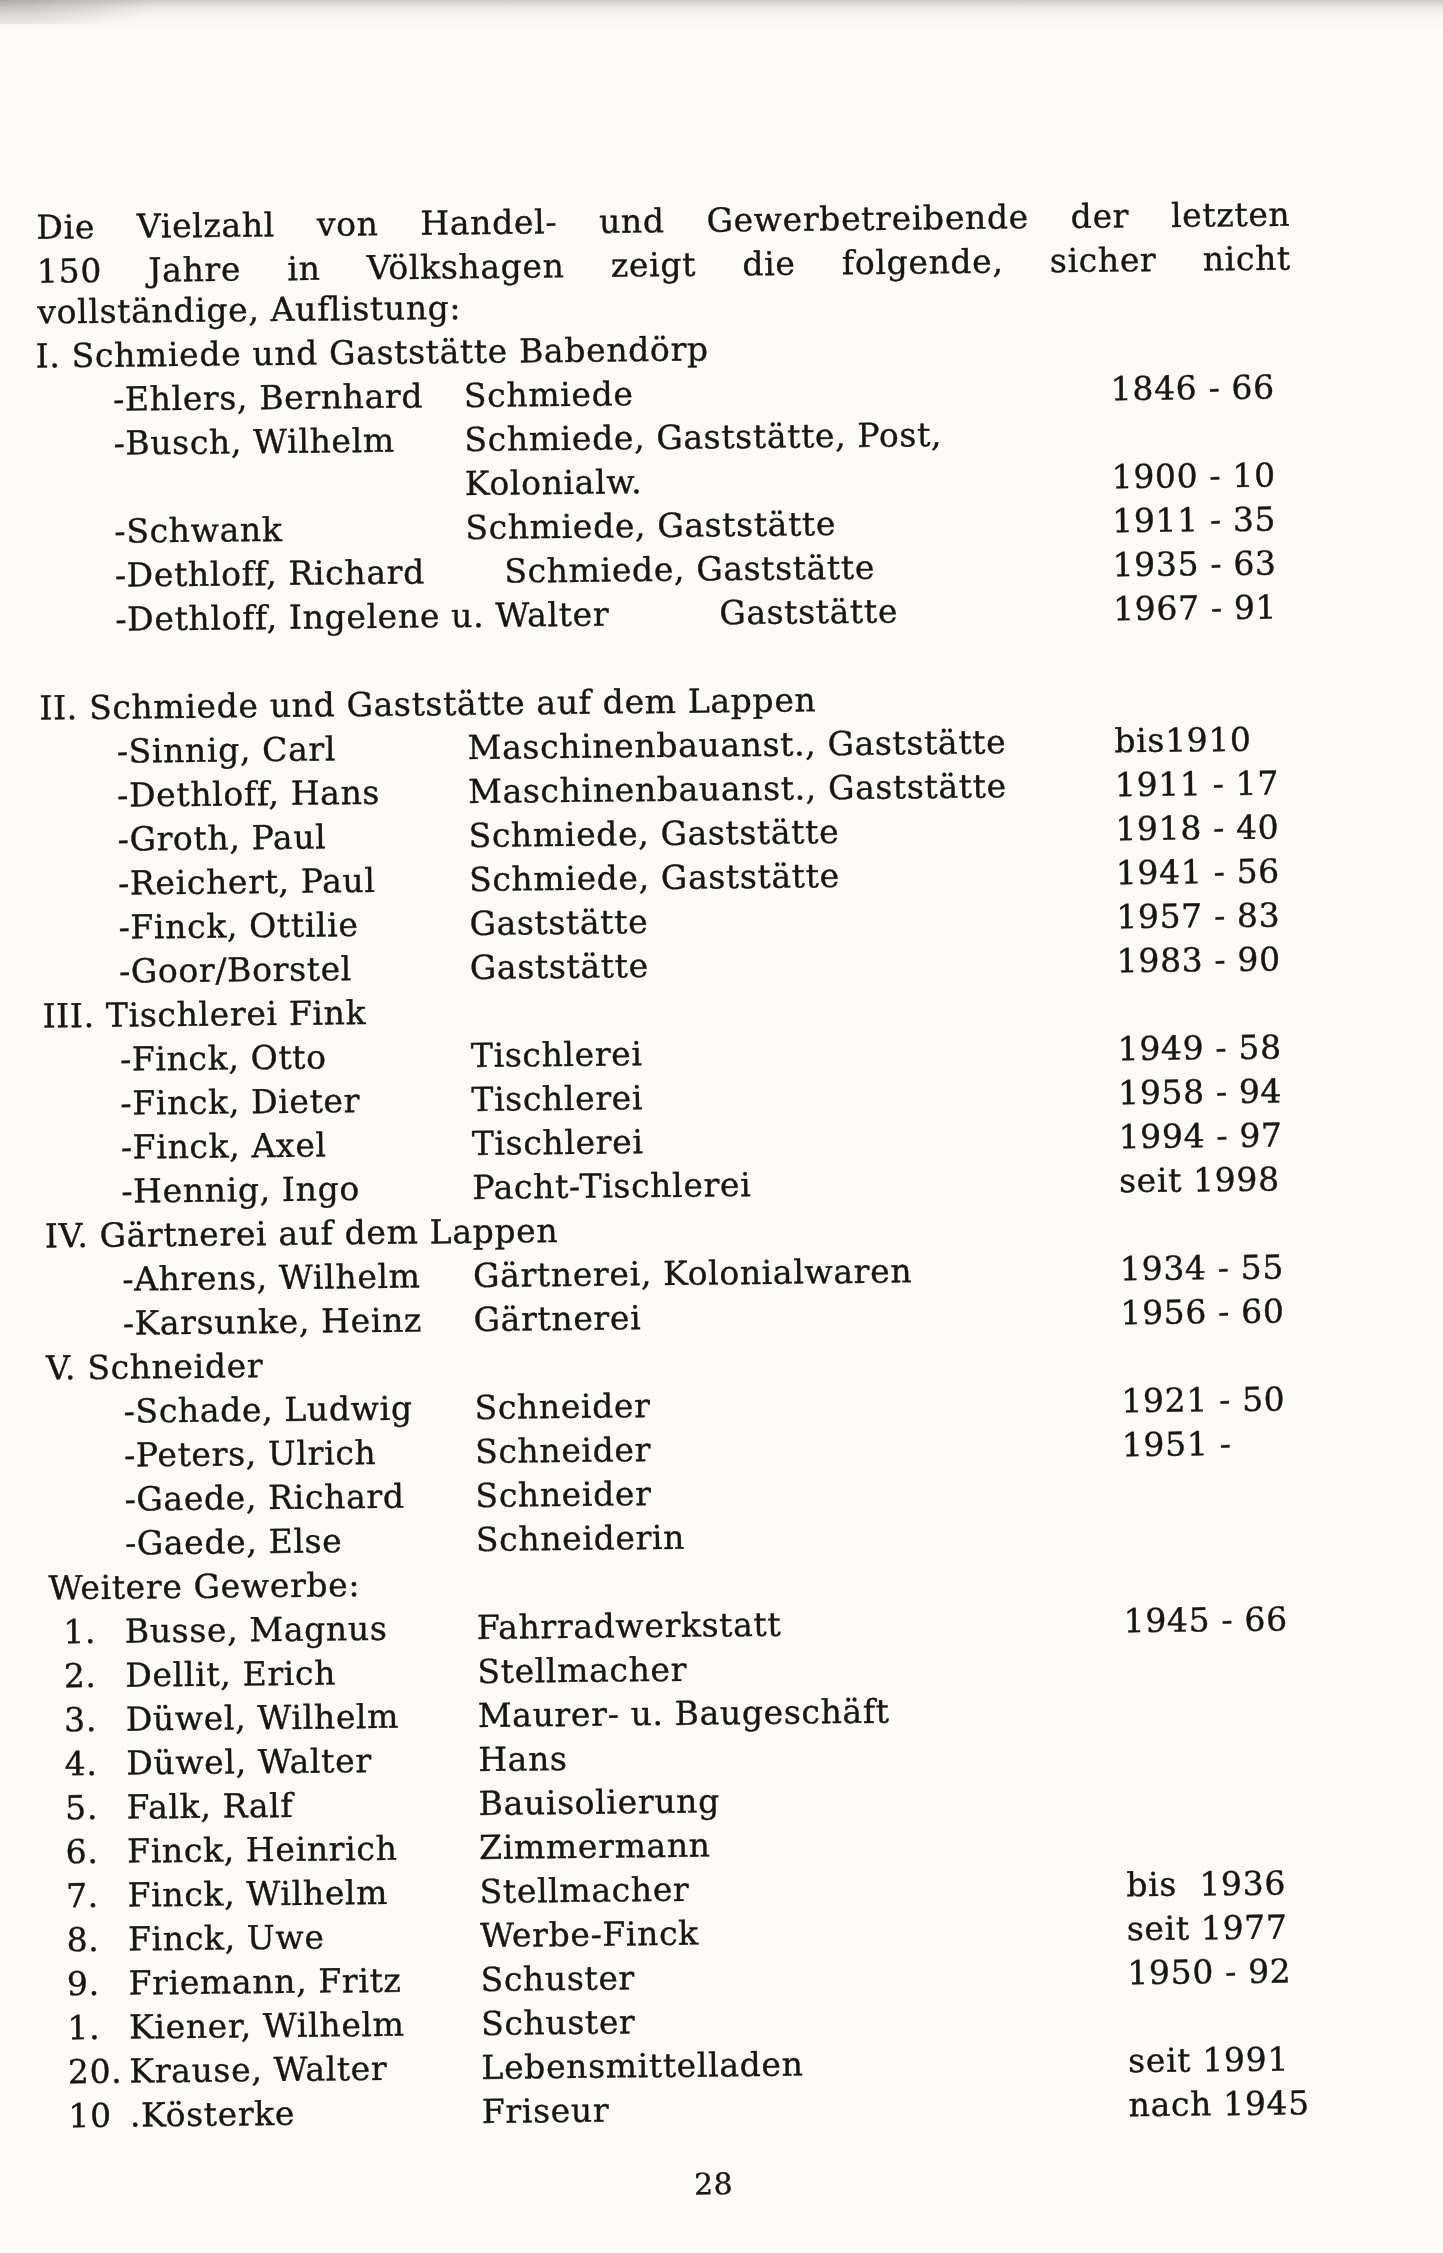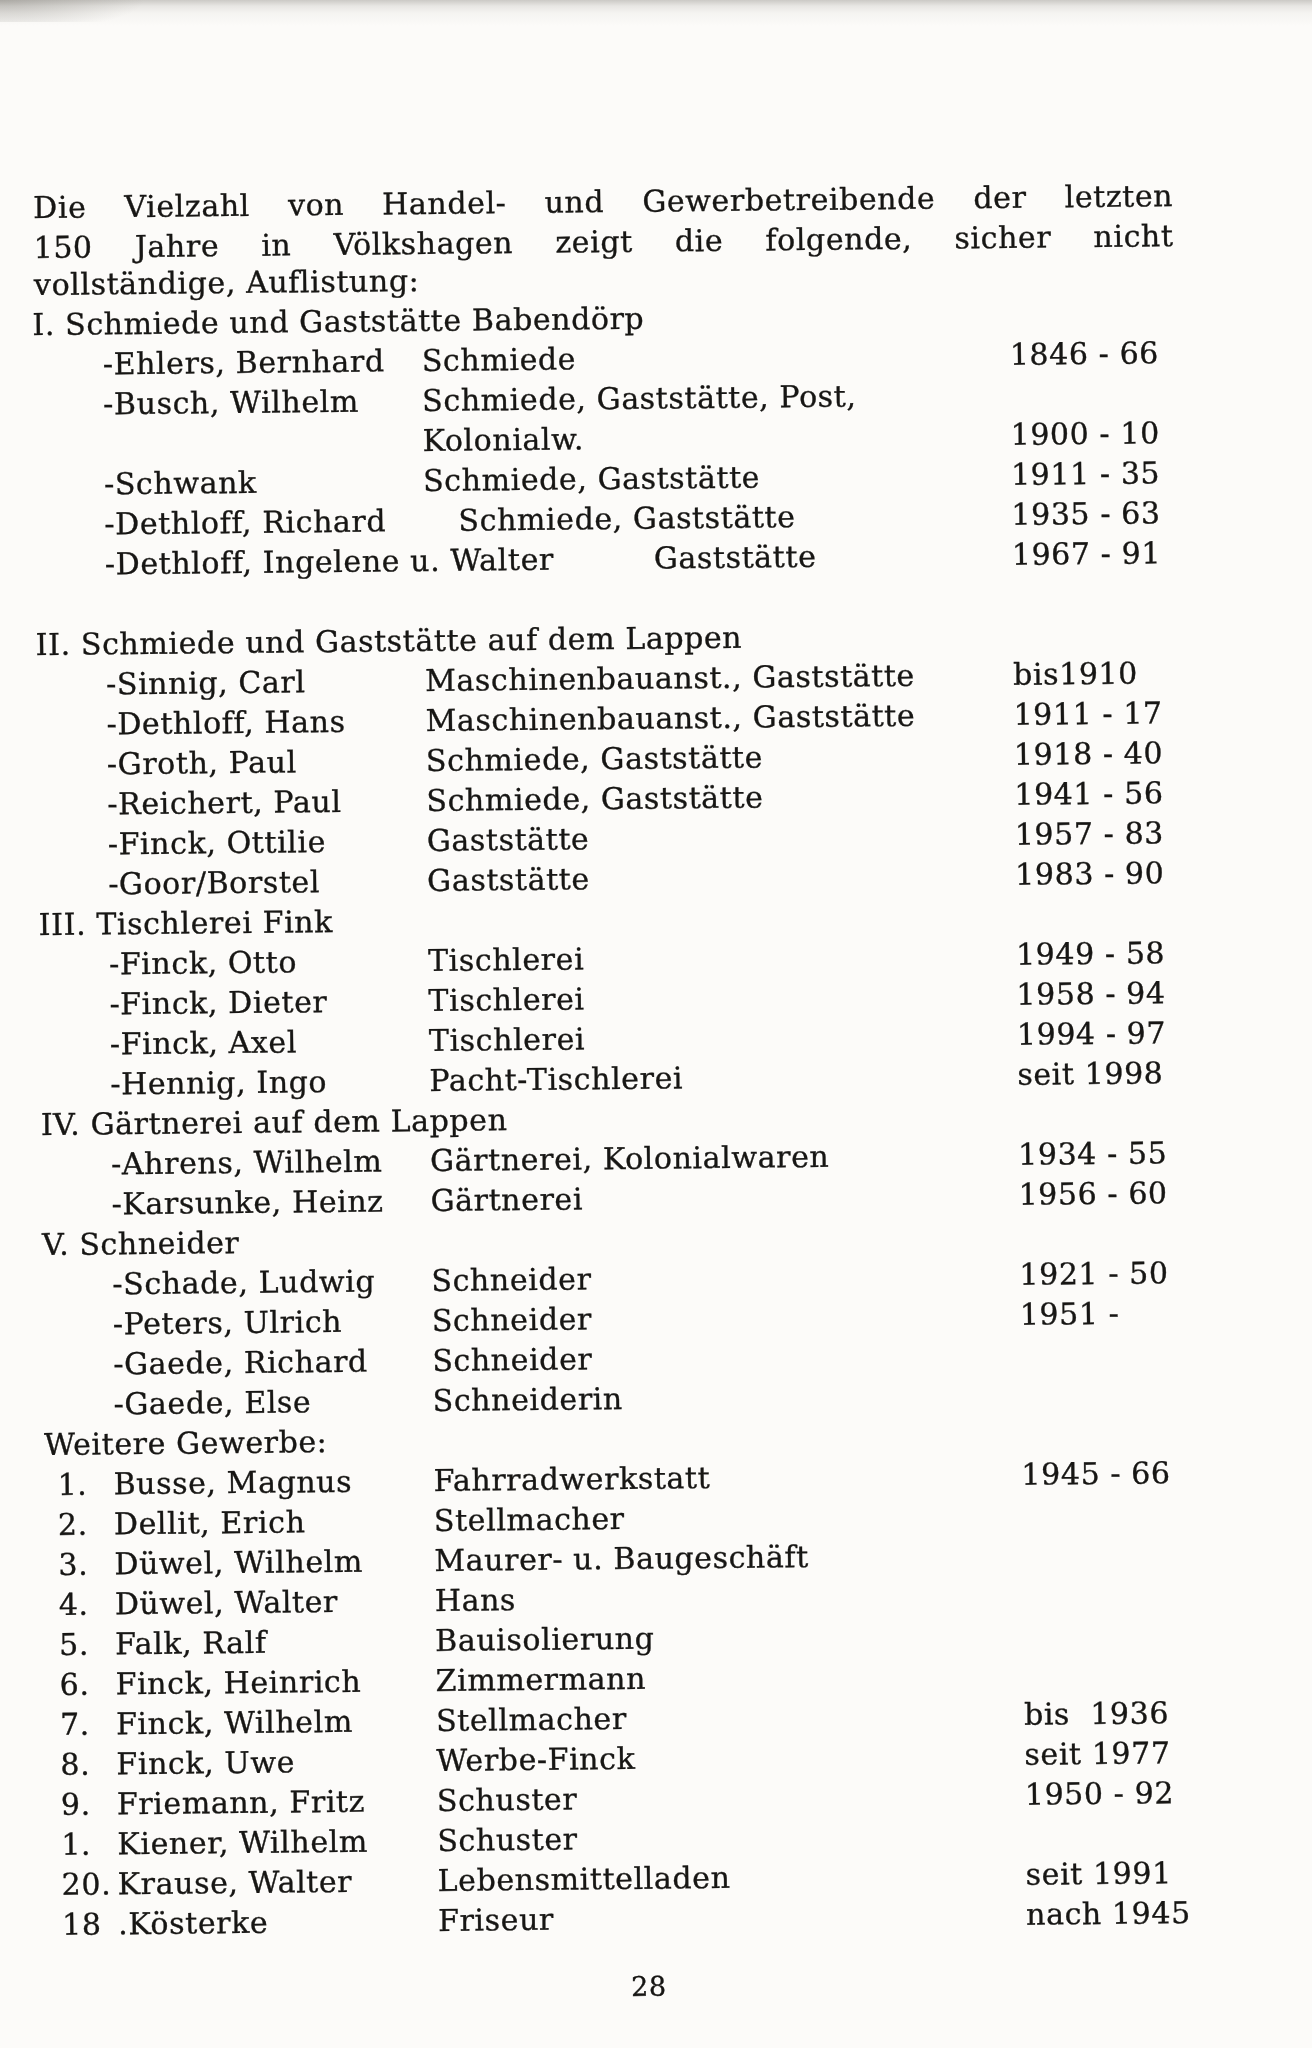--- a/index.html
+++ b/index.html
@@ -271,21 +271,21 @@
           <span class="cell-occ">Schuster</span>
           <span class="cell-years"></span>
         </div>
         <div class="row" style="top: 1867px;">
           <span class="cell-num">20.</span>
           <span class="cell-numname">Krause, Walter</span>
           <span class="cell-occ">Lebensmittelladen</span>
           <span class="cell-years">seit 1991</span>
         </div>
         <div class="row" style="top: 1907px;">
-          <span class="cell-num">18</span>
+          <span class="cell-num">10</span>
           <span class="cell-numname">.Kösterke</span>
           <span class="cell-occ">Friseur</span>
           <span class="cell-years">nach 1945</span>
         </div>
       </div>
 
     <div id="page-number">28</div>
   </div>
 
   <div id="scan-edge-top"></div>

